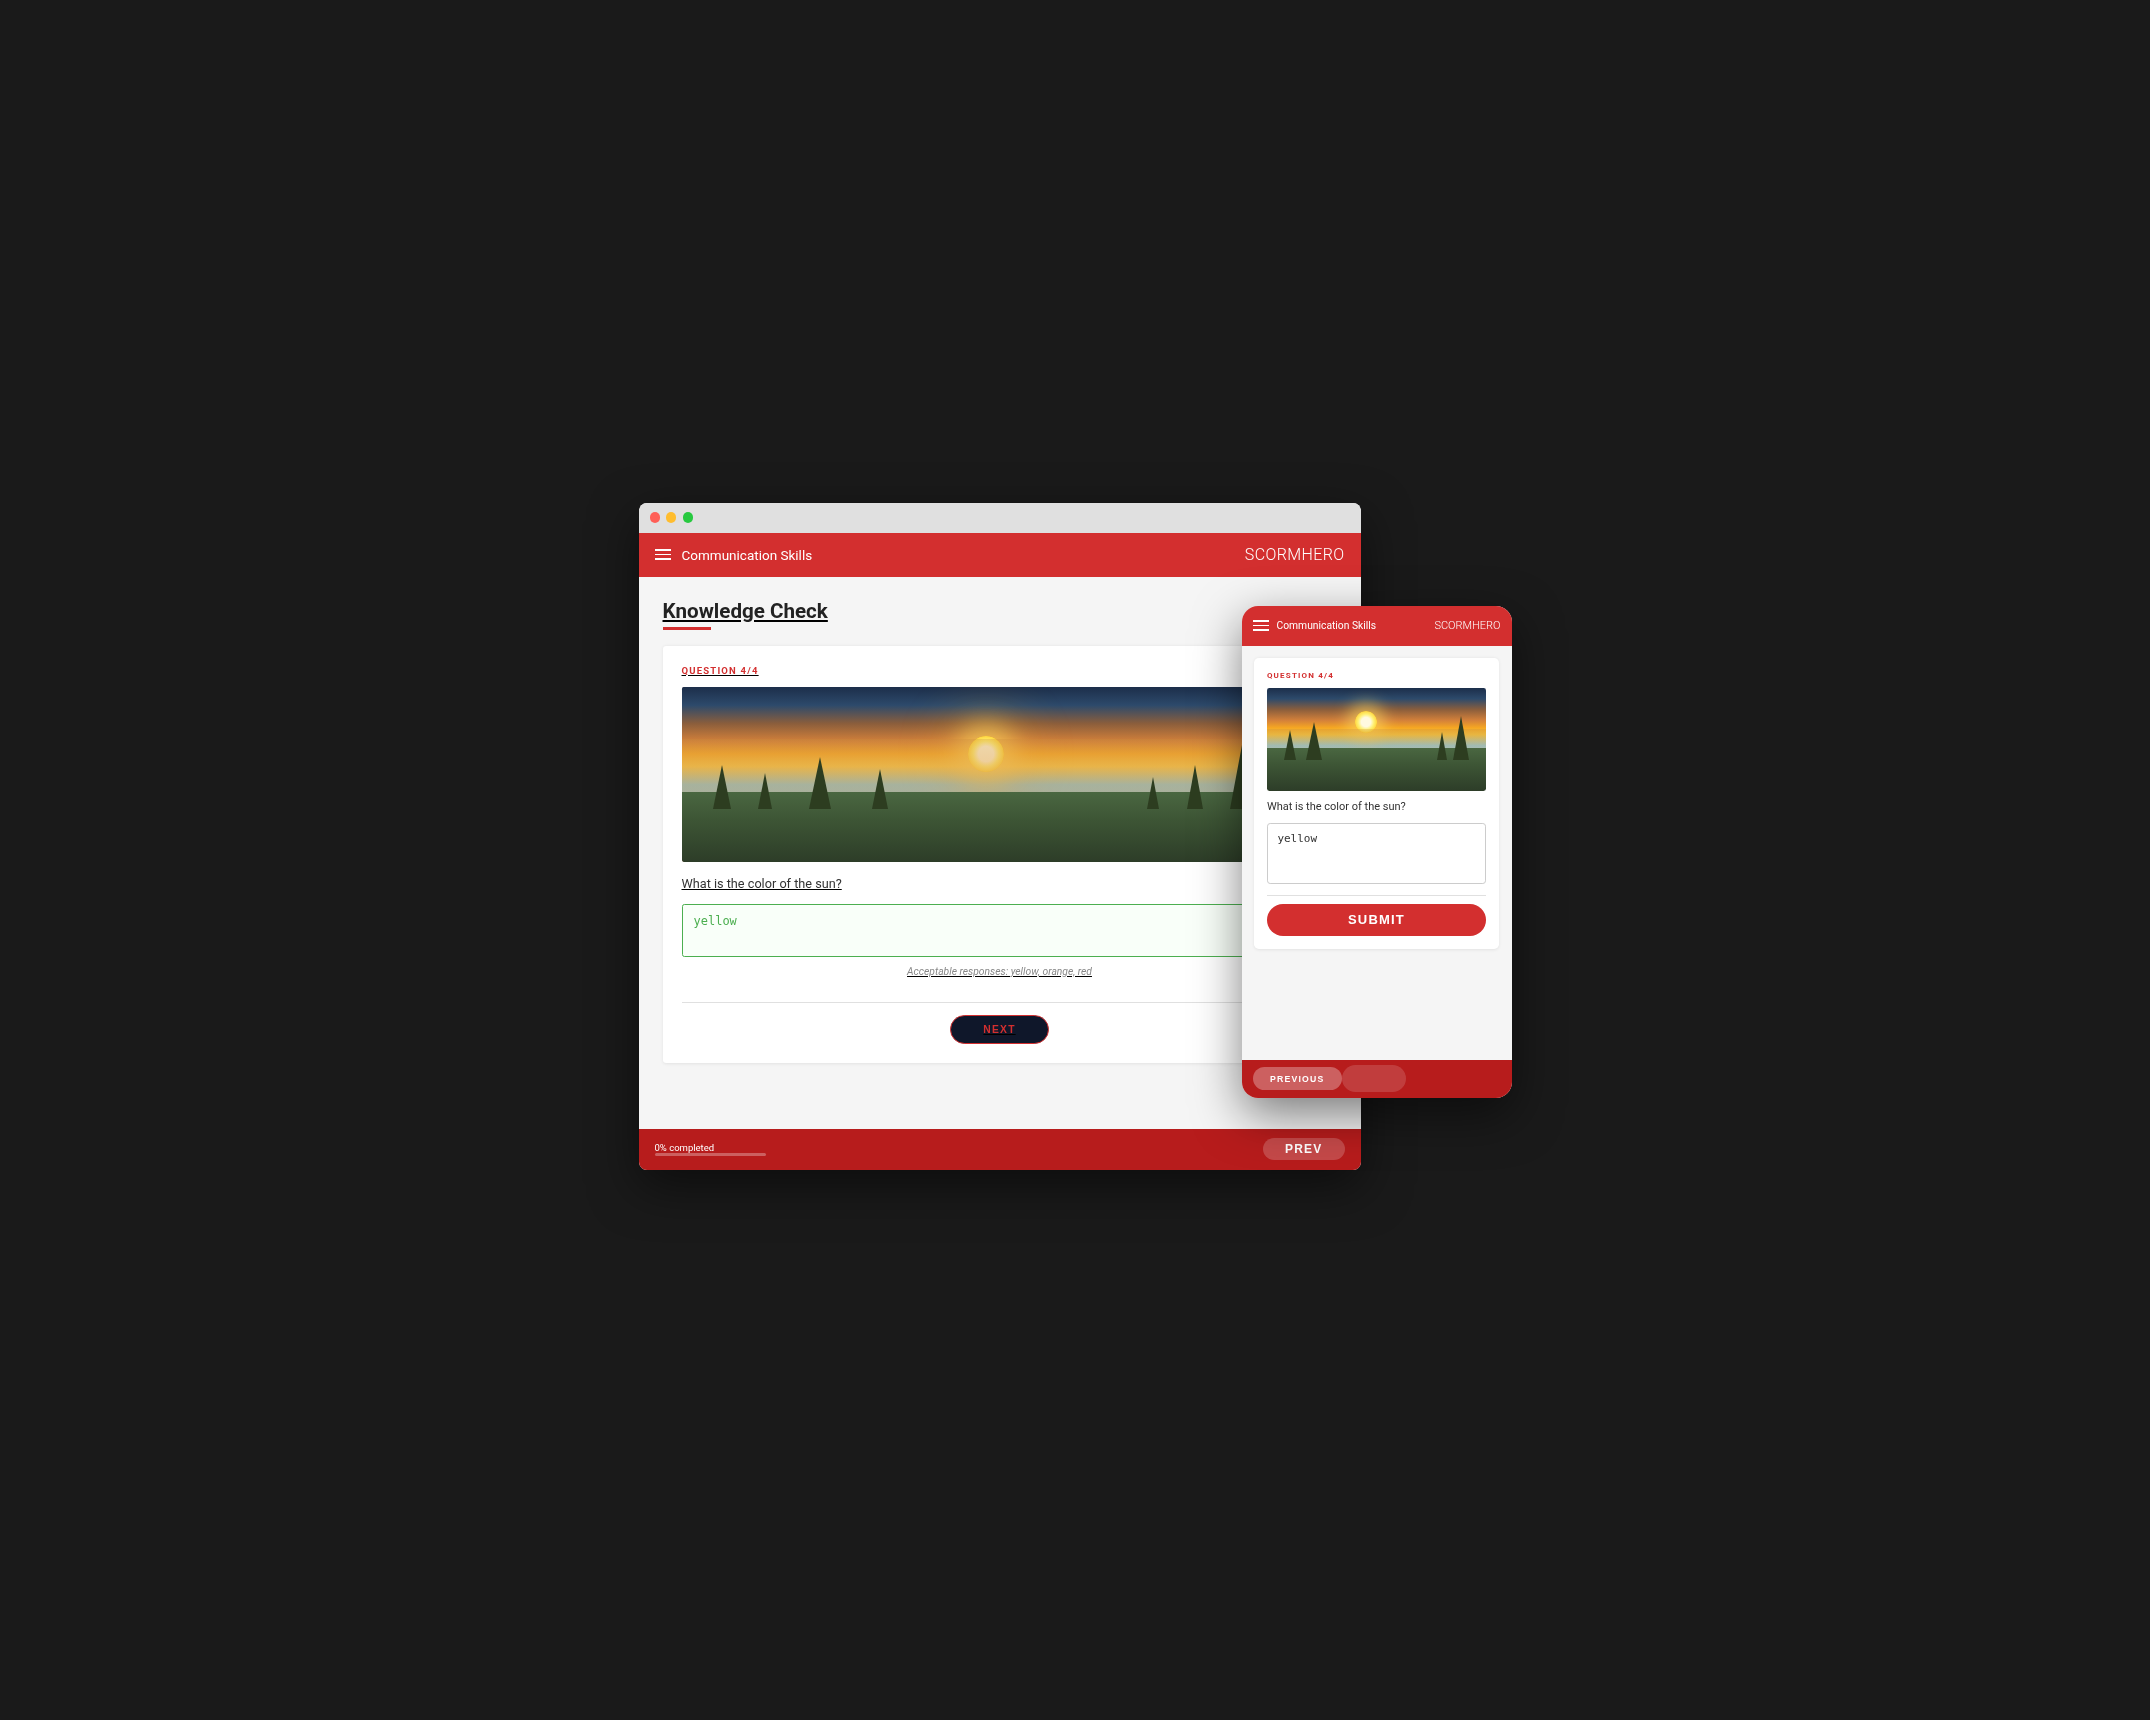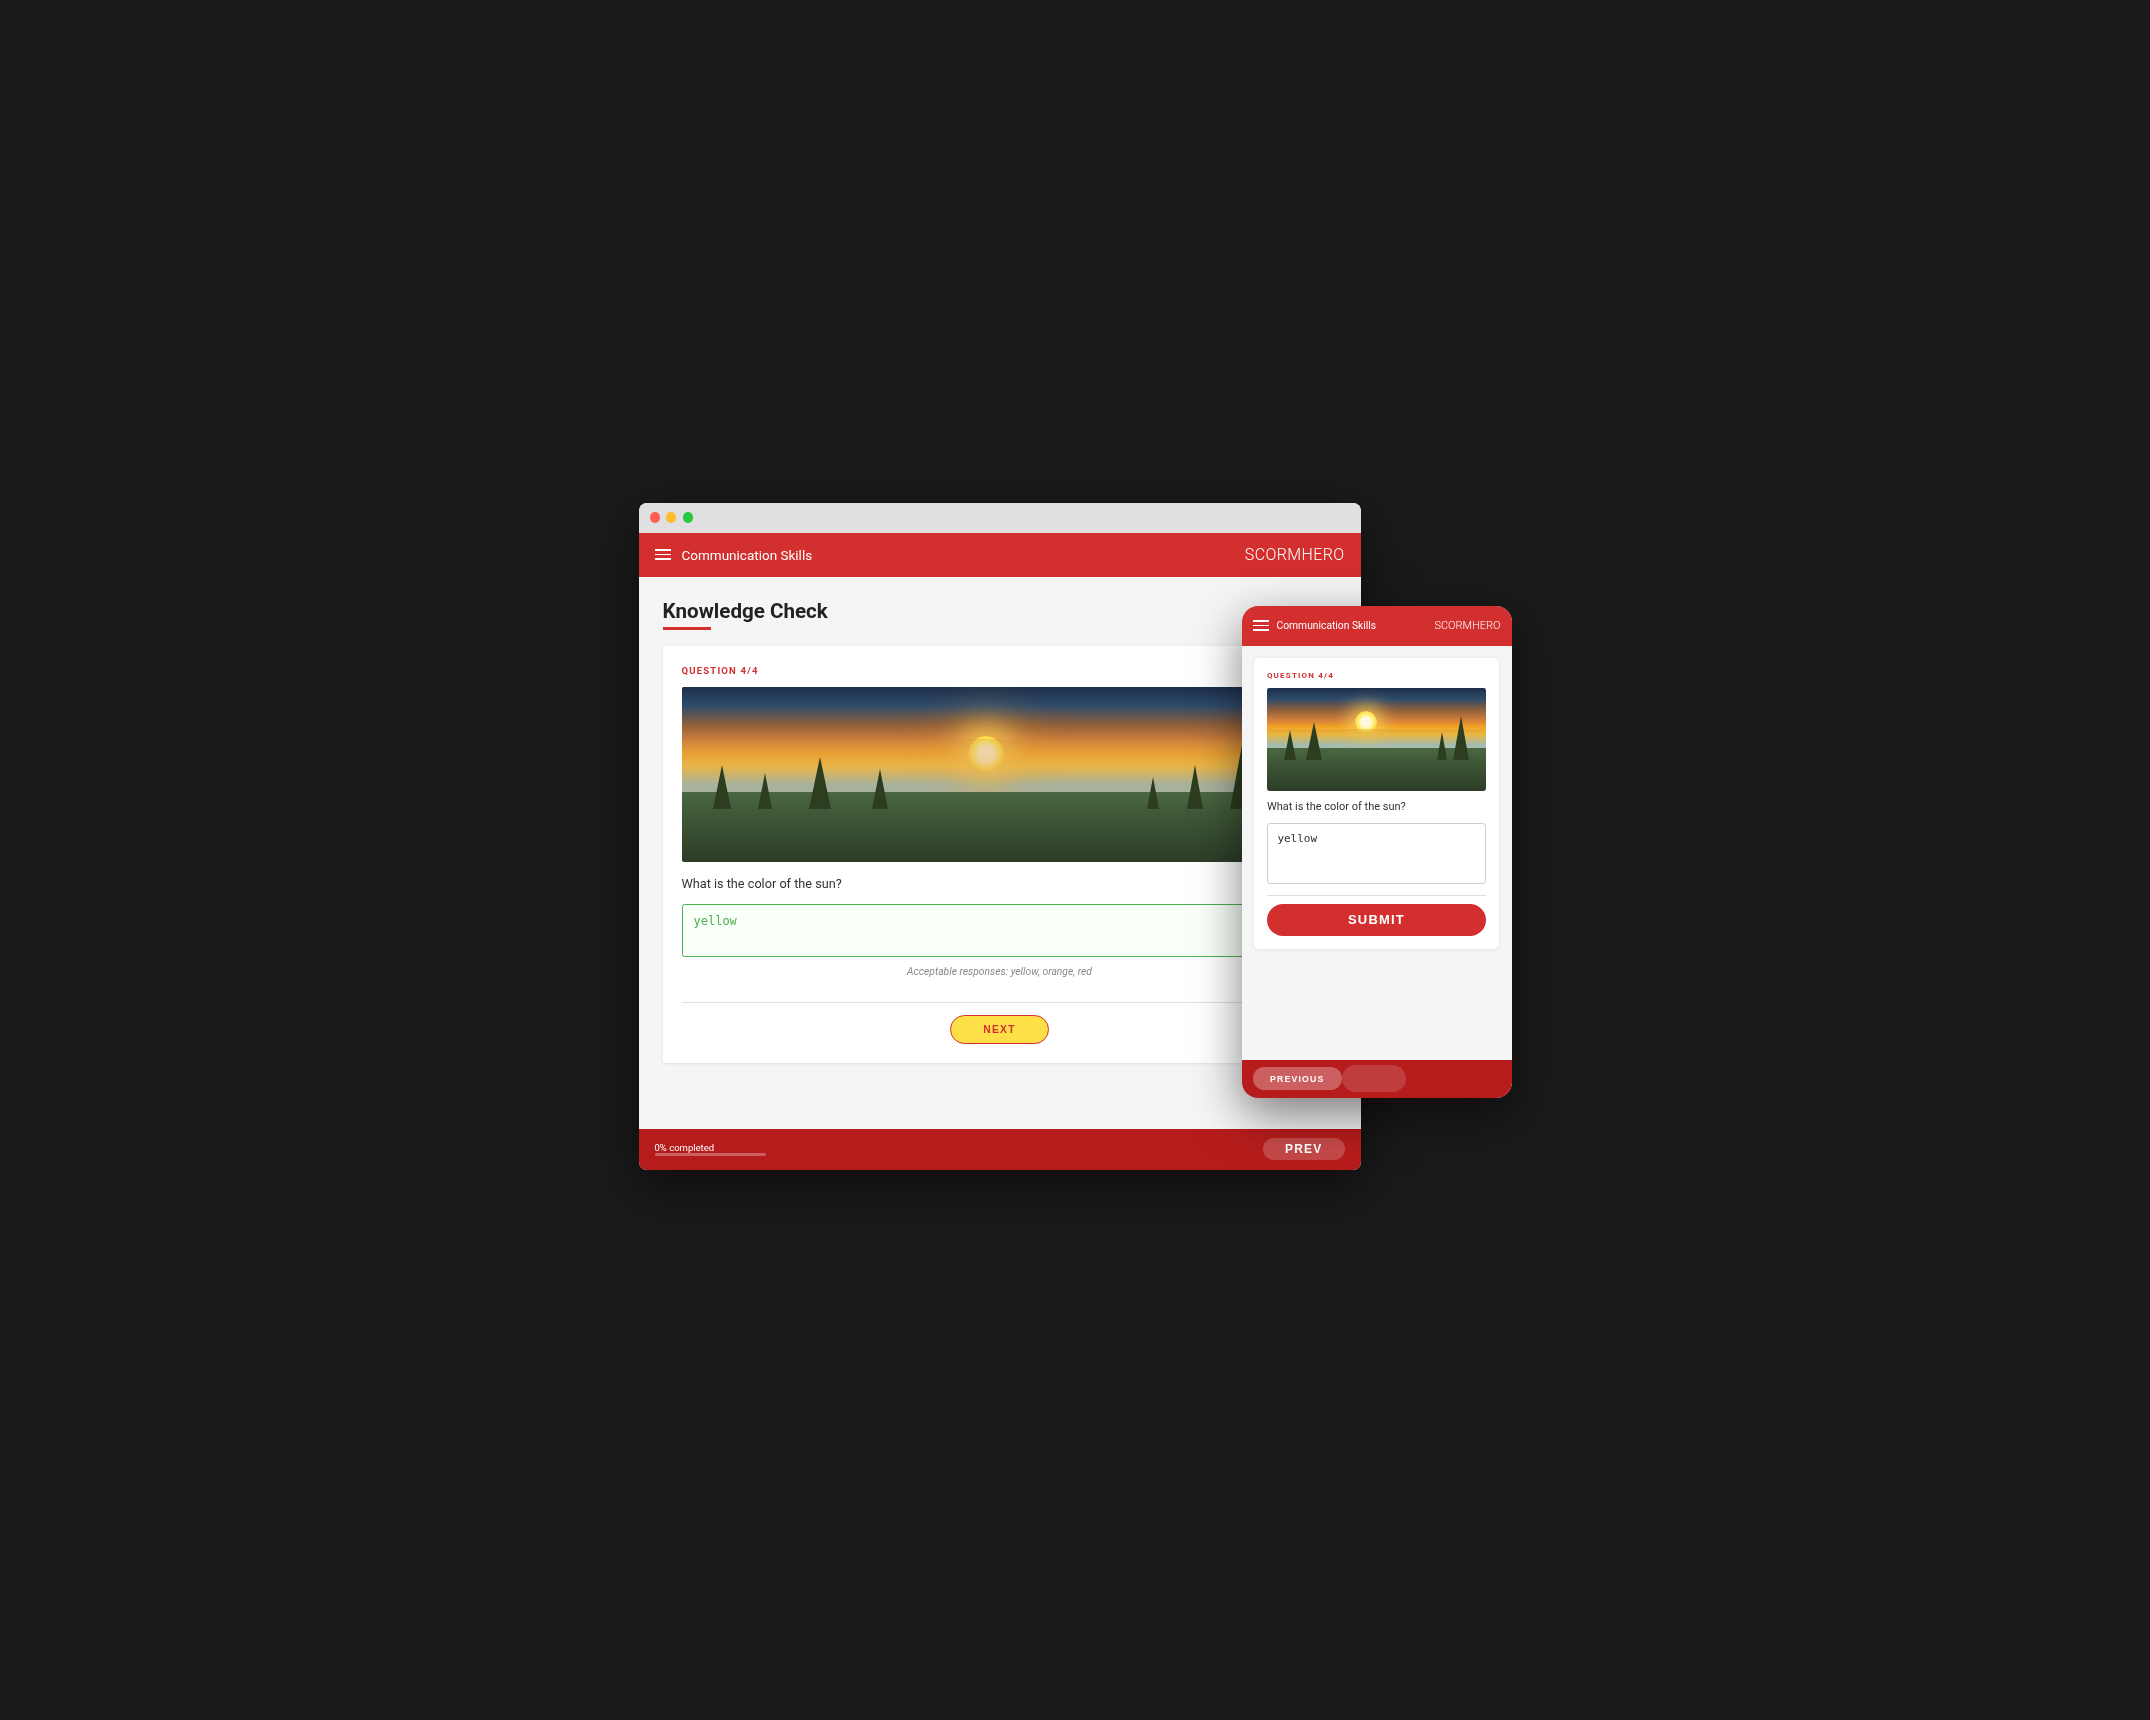--- a/index.html
+++ b/index.html
@@ -97,20 +97,21 @@
     .logo span {
       font-weight: 300;
     }
 
     
     .app-content {
       background: #f5f5f5;
       height: calc(667px - 30px - 44px - 41px);
       overflow: hidden;
       padding: 22px 24px;
+      text-decoration: underline;
     }
 
     .page-title-section {
       margin-bottom: 16px;
     }
 
     .page-title {
       font-size: 20.6px;
       font-weight: 700;
       color: #222;
@@ -269,21 +270,21 @@
     .divider {
       height: 0.8px;
       background: #e0e0e0;
       margin: 12.7px 0;
     }
 
     .next-btn {
       display: block;
       margin: 0 auto;
       padding: 8px 32px;
-      background: #fde047;
+      background: #0f172a;
       border: 1.6px solid #d32f2f;
       border-radius: 20px;
       color: #d32f2f;
       font-size: 10.3px;
       font-weight: 700;
       letter-spacing: 1.2px;
       cursor: pointer;
     }
 
     

